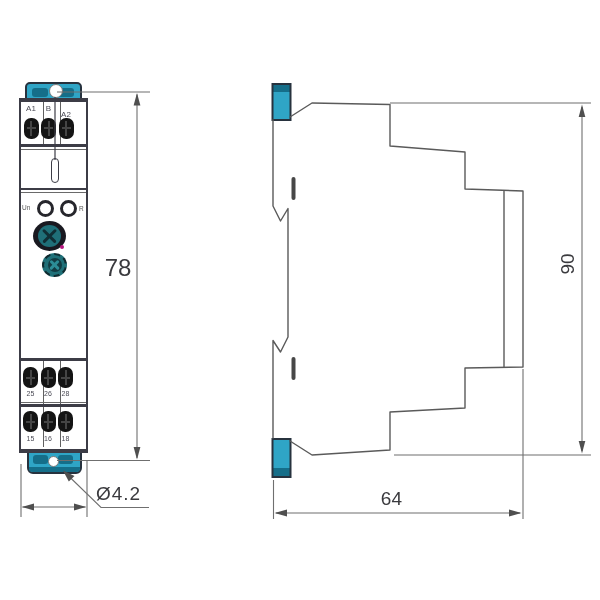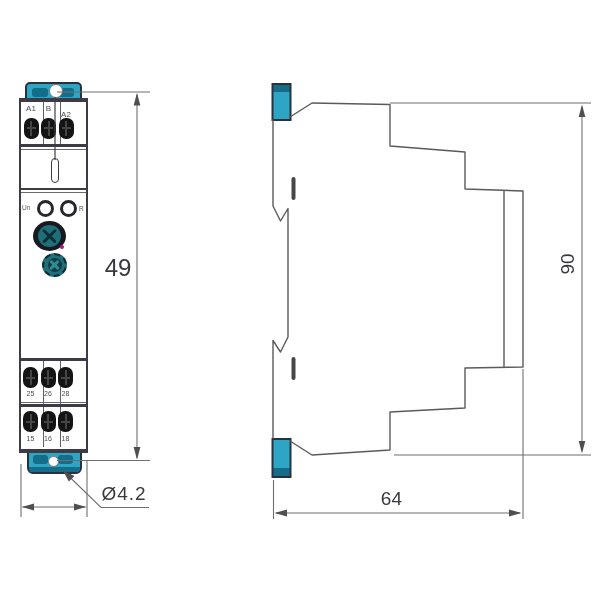--- a/index.html
+++ b/index.html
@@ -154,18 +154,18 @@
       <polygon points="63,470.5 74.5,476 68.8,481.5"></polygon>
       <polygon points="582,104.5 578.7,117 585.3,117"></polygon>
       <polygon points="582,453.5 578.7,441 585.3,441"></polygon>
       <polygon points="274.5,513 287,509.6 287,516.4"></polygon>
       <polygon points="521.5,513 509,509.6 509,516.4"></polygon>
     </g>
 
     <line x1="55" y1="97" x2="55" y2="160" stroke="#3c3c46" stroke-width="1.2"></line>
   </svg>
 
-  <div class="dimtext" style="left:103px;top:254px;width:30px;font-size:24px;text-align:center;">49</div>
-  <div class="dimtext" style="left:96px;top:483px;width:56px;font-size:19px;text-align:center;letter-spacing:1px;">Ø4.2</div>
+  <div class="dimtext" style="left:103px;top:254px;width:30px;font-size:24px;text-align:center;">78</div>
+  <div class="dimtext" style="left:96px;top:483px;width:56px;font-size:19px;text-align:left;letter-spacing:1px;">Ø4.2</div>
   <div class="dimtext" style="left:550px;top:248px;width:36px;height:32px;font-size:19px;text-align:center;line-height:32px;transform:rotate(-90deg);">90</div>
   <div class="dimtext" style="left:370px;top:488px;width:32px;font-size:19px;text-align:right;">64</div>
 
 </div>
 
 </body></html>

